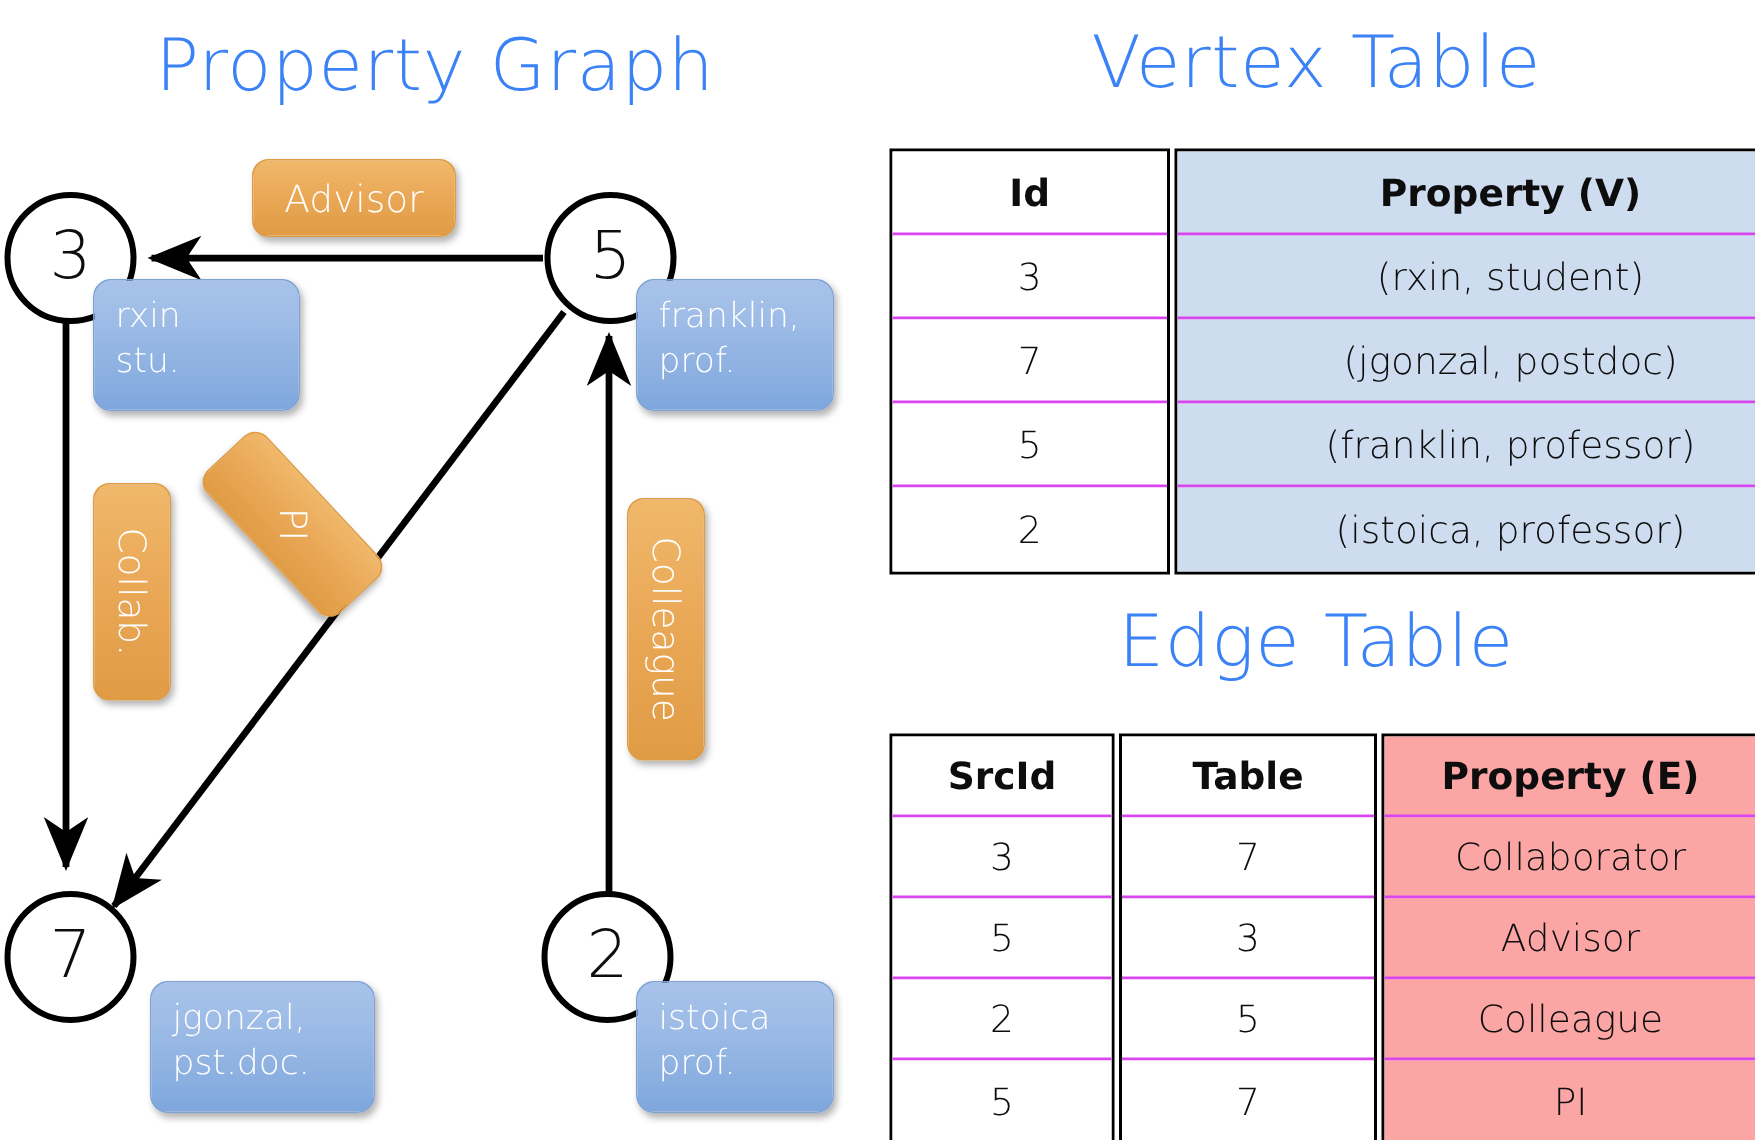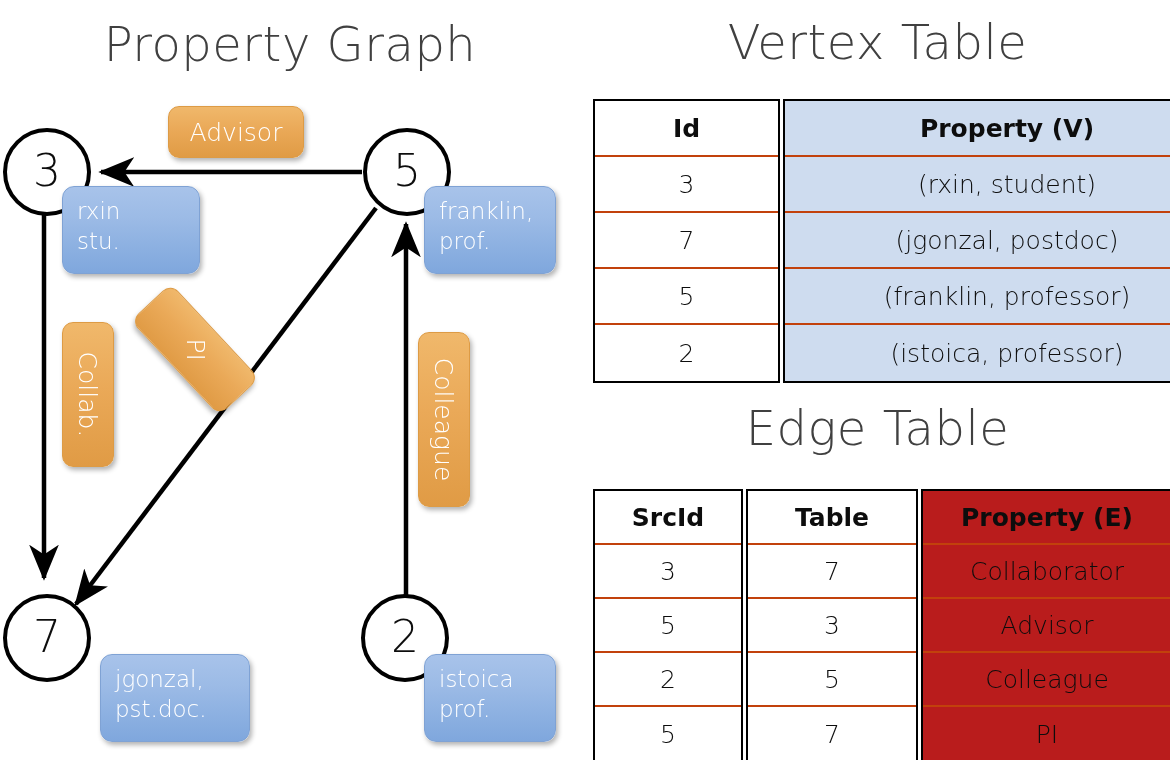--- a/index.html
+++ b/index.html
@@ -16,21 +16,21 @@
     color: #000;
   }
 
   
   .title {
     position: absolute;
     font-family: "DejaVu Sans", sans-serif;
     font-weight: 300;
     font-size: 48px;
     letter-spacing: 0.5px;
-    color: #404040;
+    color: #3b82f6;
     white-space: nowrap;
     text-align: center;
   }
   #title-property-graph { left: 0; top: 16px; width: 580px; }
   #title-vertex-table  { left: 585px; top: 14px; width: 585px; }
   #title-edge-table    { left: 585px; top: 400px; width: 585px; }
 
   
   #graph-panel {
     position: absolute;
@@ -134,36 +134,36 @@
   .tbl-col {
     display: flex;
     flex-direction: column;
     border: 2px solid #000;
     box-sizing: border-box;
   }
   .tbl-col + .tbl-col { margin-left: 3px; }
 
   .cell {
     box-sizing: border-box;
-    border-bottom: 2px solid #c2410c;
+    border-bottom: 2px solid #d946ef;
     display: flex;
     align-items: center;
     justify-content: center;
     font-family: "DejaVu Sans", sans-serif;
     font-weight: 300;
     font-size: 25px;
     color: #0d0d0d;
     white-space: nowrap;
   }
   .cell:last-child { border-bottom: none; }
   .cell.head { font-weight: bold; }
 
   .bg-white  { background: #ffffff; }
   .bg-blue   { background: #cedcef; }
-  .bg-orange { background: #b91c1c; }
+  .bg-orange { background: #fca5a5; }
 
   
   #vertex-table { left: 593px; top: 99px; }
   #vertex-table .col-id   { width: 187px; }
   #vertex-table .col-prop { width: 448px; }
   #vertex-table .cell { height: 56px; }
 
   
   #edge-table { left: 593px; top: 489px; }
   #edge-table .col-src  { width: 150px; }

